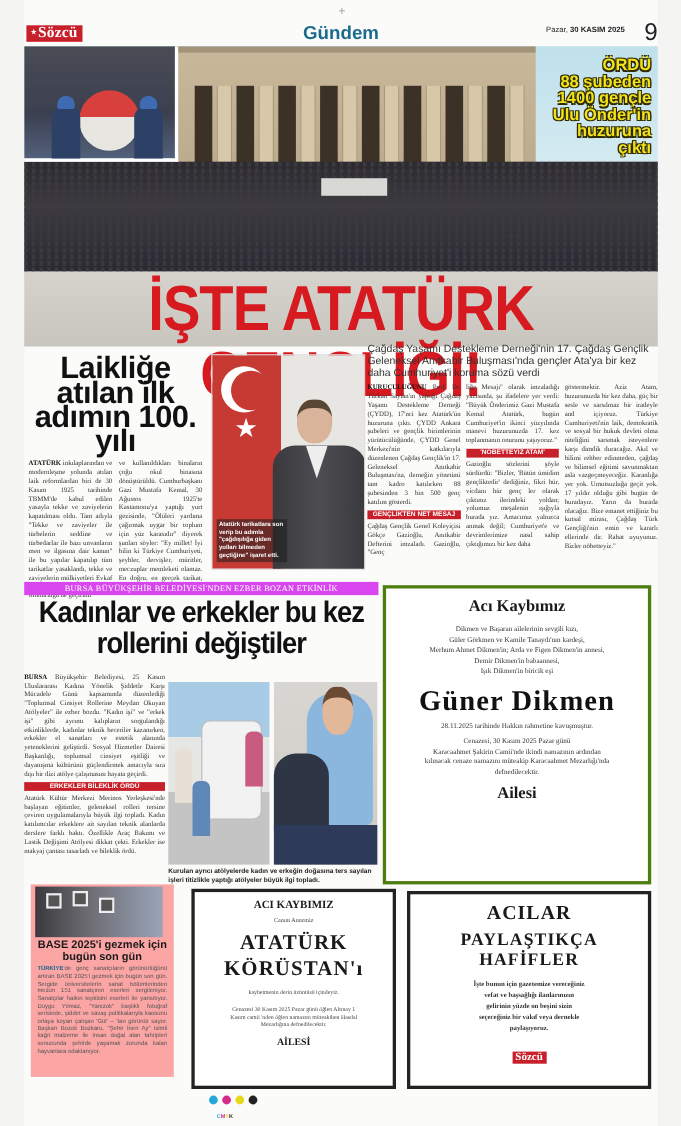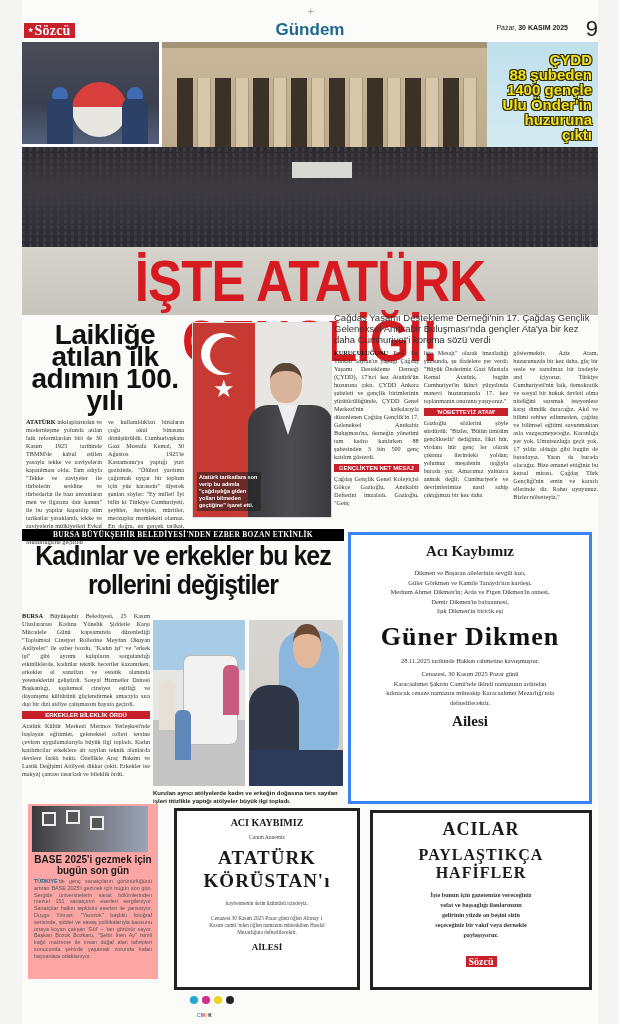--- a/index.html
+++ b/index.html
@@ -56,36 +56,36 @@
   .photo-cap { position: absolute; left: 4px; bottom: 6px; width: 64px; font-family: "Liberation Sans", sans-serif; font-weight: bold; font-size: 5.5px; line-height: 7px; color: #fff; background: rgba(30,30,30,0.55); padding: 2px; }
 
   
   .cydd { position: absolute; left: 312px; top: 312px; width: 264px; height: 210px; }
   .cydd .deck { font-family: "Liberation Sans", sans-serif; font-size: 9.5px; line-height: 11px; color: #333; }
   .cols3 { display: flex; gap: 5px; margin-top: 4px; }
   .cols3 > div { flex: 1; }
   .redbar { background: #c8202b; color: #fff; font-family: "Liberation Sans", sans-serif; font-weight: bold; font-size: 6px; line-height: 8px; padding: 0 3px; margin: 3px 0; text-align: center; }
 
   
-  .kicker { position: absolute; left: 0; top: 529px; width: 322px; height: 12px; background: #000000; color: #fff; font-family: "Liberation Serif", serif; font-weight: bold; font-size: 7.5px; line-height: 12px; text-align: center; letter-spacing: 0.3px; }
+  .kicker { position: absolute; left: 0; top: 529px; width: 322px; height: 12px; background: #d946ef; color: #fff; font-family: "Liberation Serif", serif; font-weight: normal; font-size: 7.5px; line-height: 12px; text-align: center; letter-spacing: 0.3px; }
   .bursa-h { position: absolute; left: 0; top: 542px; width: 322px; text-align: center; font-family: "Liberation Sans", sans-serif; font-weight: bold; font-size: 27px; line-height: 29px; color: #111; letter-spacing: -1px; transform: scaleX(0.92); transform-origin: center; }
   .bursa-text { position: absolute; left: 0; top: 612px; width: 128px; }
   .bursa-photos { position: absolute; left: 131px; top: 620px; width: 190px; height: 168px; }
   .bp1 { position: absolute; left: 0; top: 0; width: 92px; height: 166px; background: linear-gradient(#a8cbe6 0 30%, #e6e6e4 30% 60%, #c4c4c4 60%); }
   .bp1 .car { position: absolute; left: 30px; top: 35px; width: 55px; height: 90px; background: #f2f2f2; border-radius: 8px; border: 1px solid #bbb; }
   .bp1 .p { position: absolute; width: 16px; height: 50px; border-radius: 6px 6px 0 0; }
   .bp2 { position: absolute; left: 96px; top: 0; width: 94px; height: 166px; background: linear-gradient(#d8d6d2, #cfcbc5); }
   .bp2 .woman { position: absolute; left: 30px; top: 10px; width: 60px; height: 120px; background: #8bb6de; border-radius: 25px 25px 6px 6px; }
   .bp2 .woman::before { content: ""; position: absolute; left: 14px; top: -6px; width: 28px; height: 34px; border-radius: 45%; background: #e2b89a; border-top: 10px solid #6b4a34; }
   .bp2 .man2 { position: absolute; left: 0; top: 65px; width: 50px; height: 70px; background: #2e3544; border-radius: 20px 20px 0 0; }
   .bp2 .table { position: absolute; left: 0; top: 130px; width: 94px; height: 36px; background: #2e3a5a; }
   .bursa-cap { position: absolute; left: 131px; top: 789px; width: 195px; font-family: "Liberation Sans", sans-serif; font-weight: bold; font-size: 6px; line-height: 8px; color: #222; }
 
   
-  .obit { position: absolute; left: 326px; top: 532px; width: 244px; height: 272px; border: 3px solid #3b82f6; background: #fff; text-align: center; padding-top: 8px; }
+  .obit { position: absolute; left: 326px; top: 532px; width: 244px; height: 272px; border: 3px solid #4d7c0f; background: #fff; text-align: center; padding-top: 8px; }
   .obit .t { font-family: "Liberation Serif", serif; font-weight: bold; font-size: 15px; margin-bottom: 8px; }
   .obit .l { font-family: "Liberation Serif", serif; font-size: 6.5px; line-height: 9.5px; color: #333; }
   .obit .name { font-family: "Liberation Serif", serif; font-weight: bold; font-size: 26px; letter-spacing: 1px; margin: 6px 0 4px; color: #111; }
   .obit .sig { font-family: "Liberation Serif", serif; font-weight: bold; font-size: 15px; margin-top: 6px; }
 
   
   .base { position: absolute; left: 6px; top: 804px; width: 130px; height: 175px; background: #fca5a5; }
   .base-photo { width: 116px; height: 46px; margin: 2px 4px; background: linear-gradient(90deg, #3a3a3e, #6b6a70 40%, #9aa4b8); position: relative; }
   .base-photo .frame { position: absolute; width: 14px; height: 14px; border: 2px solid #eee; background: #555; }
   .base h3 { font-family: "Liberation Sans", sans-serif; font-weight: bold; font-size: 10px; line-height: 11px; text-align: center; color: #1a1a1a; margin-top: 2px; }
@@ -146,21 +146,21 @@
         <div class="col" style="left:306px"></div>
     </div>
     <div class="crowd"></div>
     <div class="crowd-steps"></div>
     <div class="inset">
       <div class="wreath"></div>
       <div class="soldier" style="left:25px"></div>
       <div class="soldier" style="left:100px"></div>
     </div>
     <div class="hero-caption">
-      <div>ÇYDD</div>
+      <div>ÖRDÜ</div>
       <div>88 şubeden</div>
       <div>1400 gençle</div>
       <div>Ulu Önder'in</div>
       <div>huzuruna</div>
       <div>çıktı</div>
     </div>
   </div>
 
   <div class="headline">
     <h1>İŞTE ATATÜRK GENÇLİĞİ!</h1>

